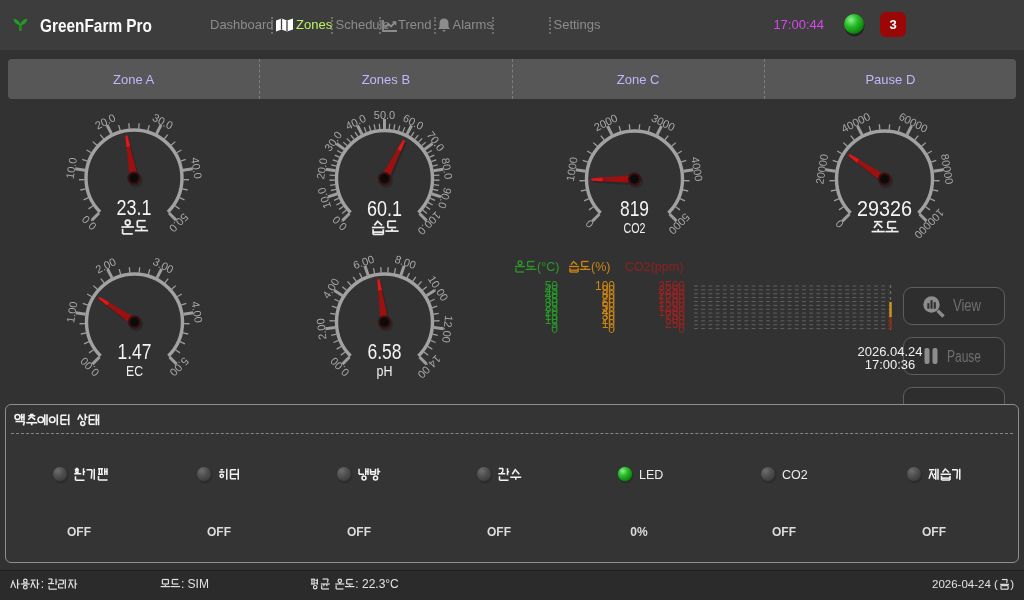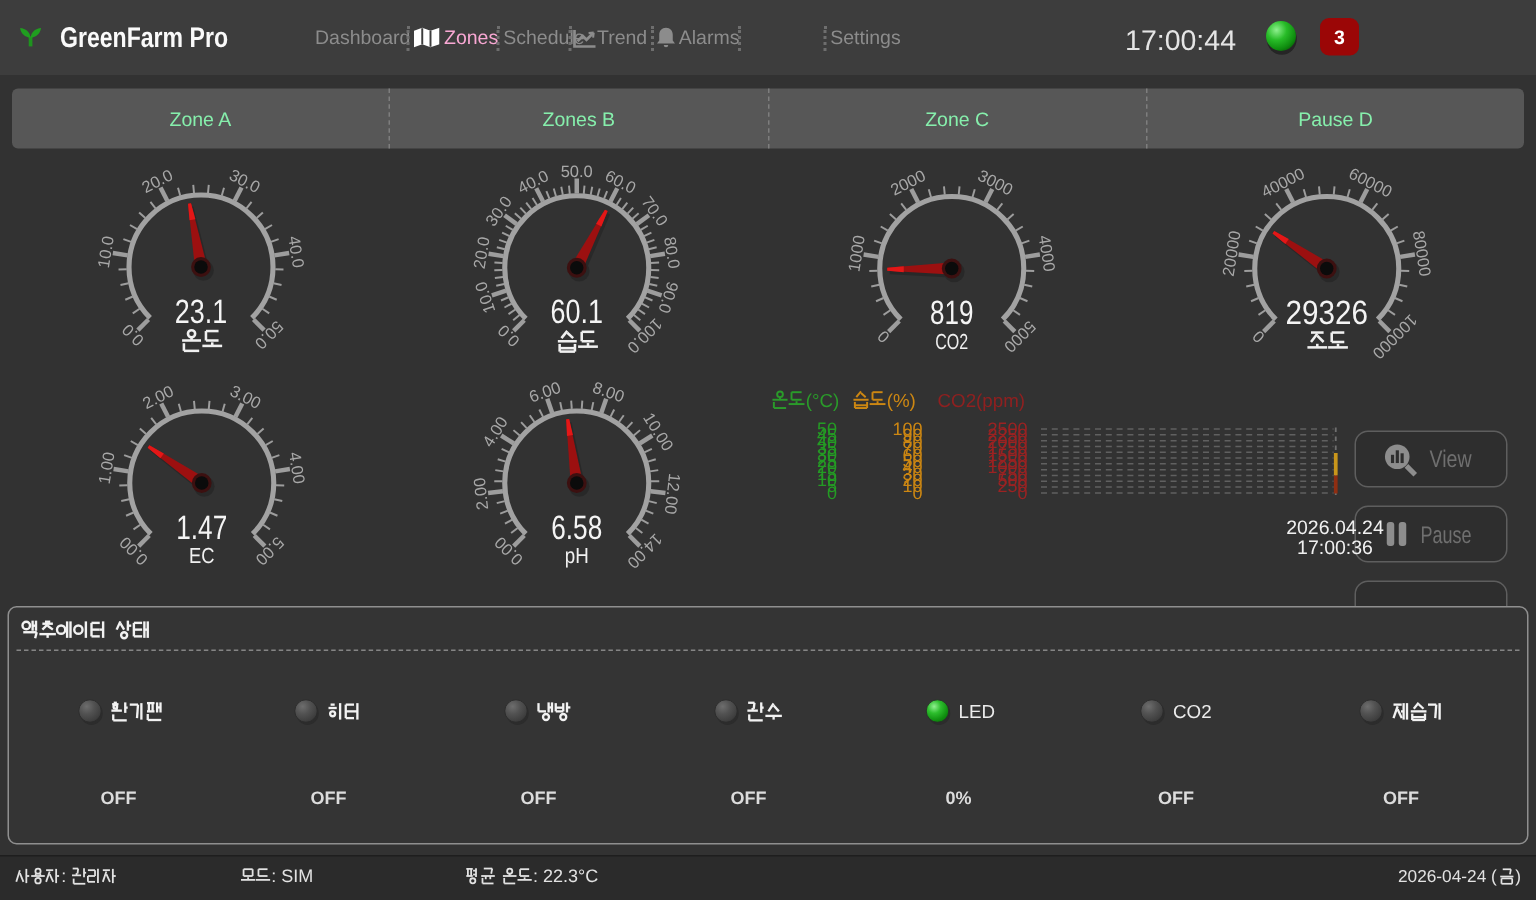--- a/index.html
+++ b/index.html
@@ -1,24 +1,24 @@
 <!DOCTYPE html>
 <html><head><meta charset="utf-8"><style>
 * { margin:0; padding:0; box-sizing:border-box; }
 body { width:1024px; height:600px; overflow:hidden; background:#323232; font-family:"Liberation Sans", sans-serif; }
 #app { position:relative; width:834px; height:600px; }
 .hdr { position:absolute; left:0; top:0; width:1024px; height:50px; background:#3d3d3d; }
 .nav { position:absolute; left:0; top:0; width:1024px; height:50px; font-size:13px; color:#8c8c8c;padding-left:32px; }
 .nav .sep { position:absolute; top:17px; width:0; height:17px; border-left:2px dotted #6e6e6e; }
 .nav .it { position:absolute; top:0; line-height:50px; }
-.nav .act { color:#f9a8d4;text-align:right; }
+.nav .act { color:#bef264;text-align:right; }
 .badge { position:absolute; left:880px; top:12px; width:26px; height:25px; background:#9b0606; border-radius:6px; color:#fff; font-size:13px; font-weight:bold; text-align:center; line-height:25px; }
-.clock { position:absolute; right:10px; top:17px; font-size:19px; color:#e5e5e5; }
+.clock { position:absolute; right:10px; top:17px; font-size:13px; color:#d946ef; }
 .tabs { position:absolute; left:8px; top:59px; width:1008px; height:40px; background:#575757; border-radius:4px; display:flex; }
-.tab { flex:1; display:flex; align-items:center; justify-content:center; color:#86efac; font-size:13px; }
+.tab { flex:1; display:flex; align-items:center; justify-content:center; color:#c4b5fd; font-size:13px; }
 .tab + .tab { border-left:1px dashed #7e7e7e; }
 .btn { position:absolute; left:903px; width:102px; height:38px; border:1.5px solid #5e5e5e; border-radius:9px; background:#2e2e2e; }
 .panel { position:absolute; left:5px; top:404px; width:1014px; height:159px; background:#343434; border:1px solid #8f8f8f; border-radius:6px; z-index:4; }
 .dotline { position:absolute; left:5px; top:28px; width:1002px; border-top:1.5px dashed #858585; }
 .footer { position:absolute; left:0; top:570px; width:1024px; height:30px; background:#2b2b2b; border-top:1px solid #1e1e1e; }
 svg text { font-family:"Liberation Sans", sans-serif; }
 </style></head>
 <body>
 <div id="app">
 <div class="hdr"></div>

